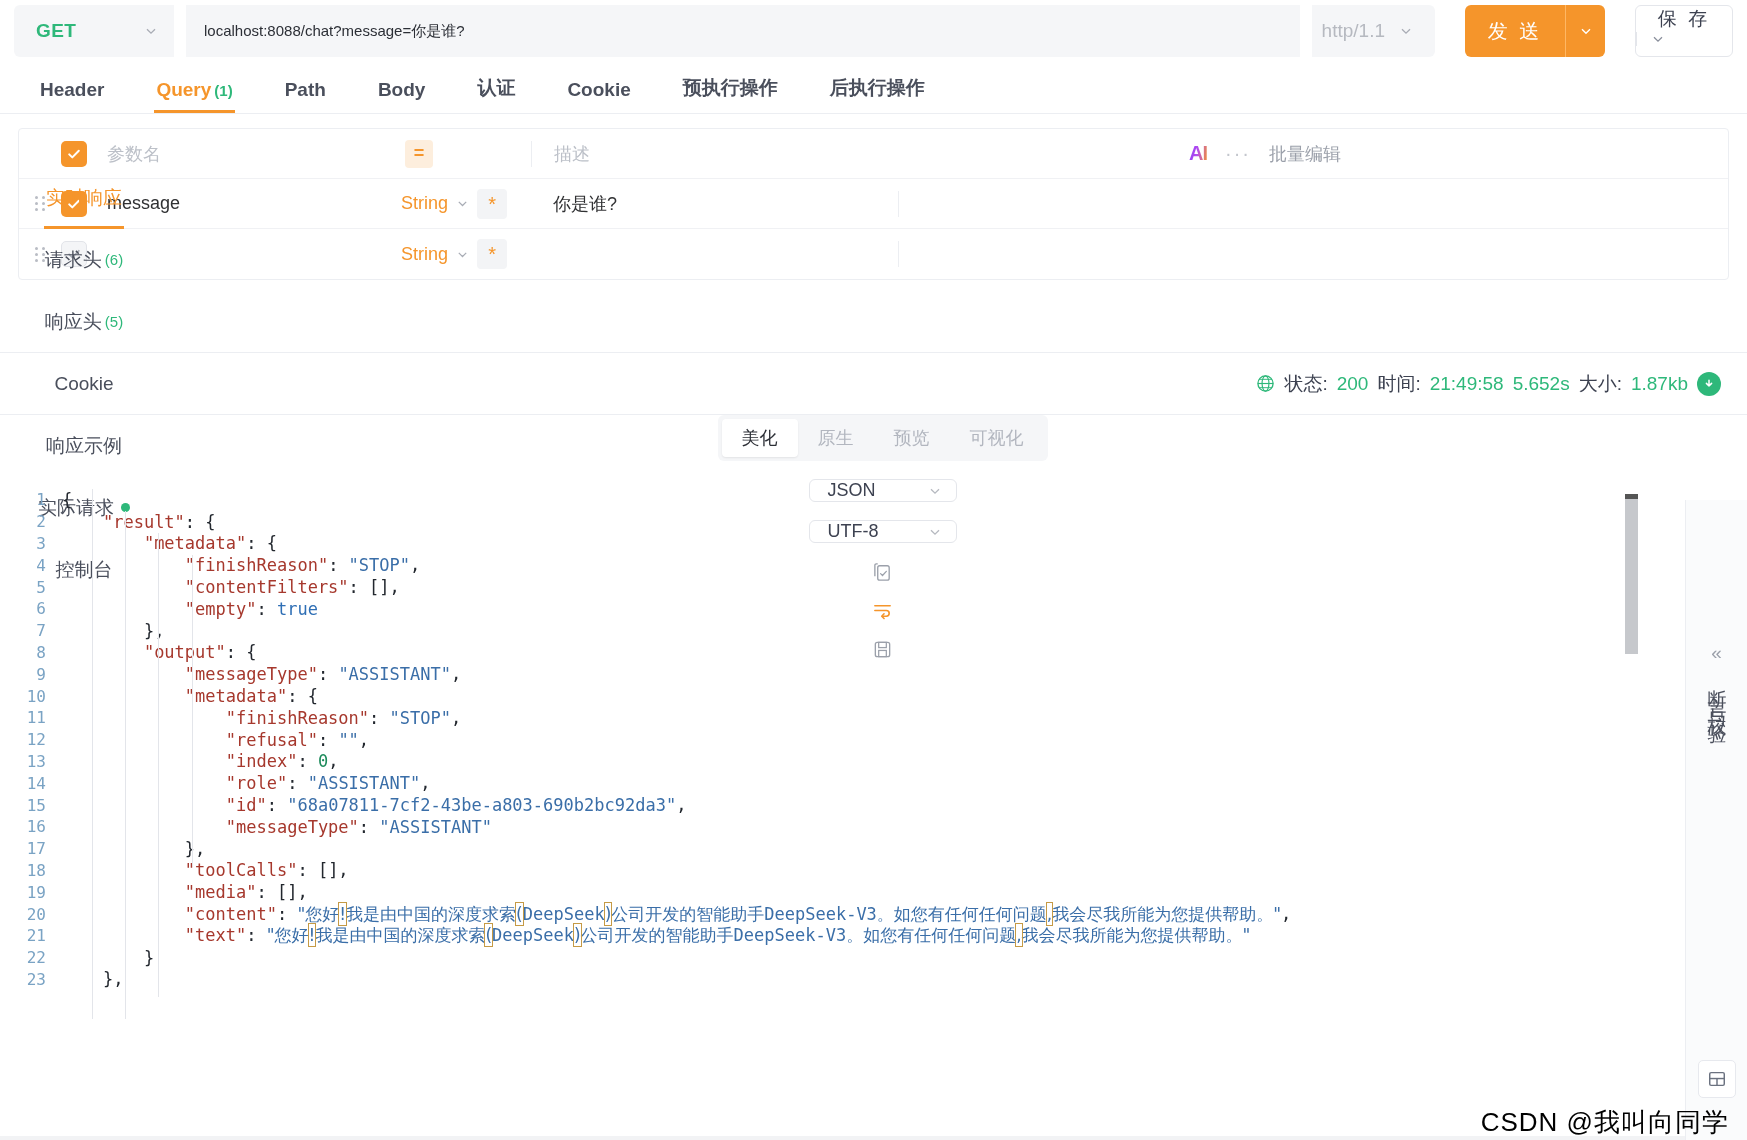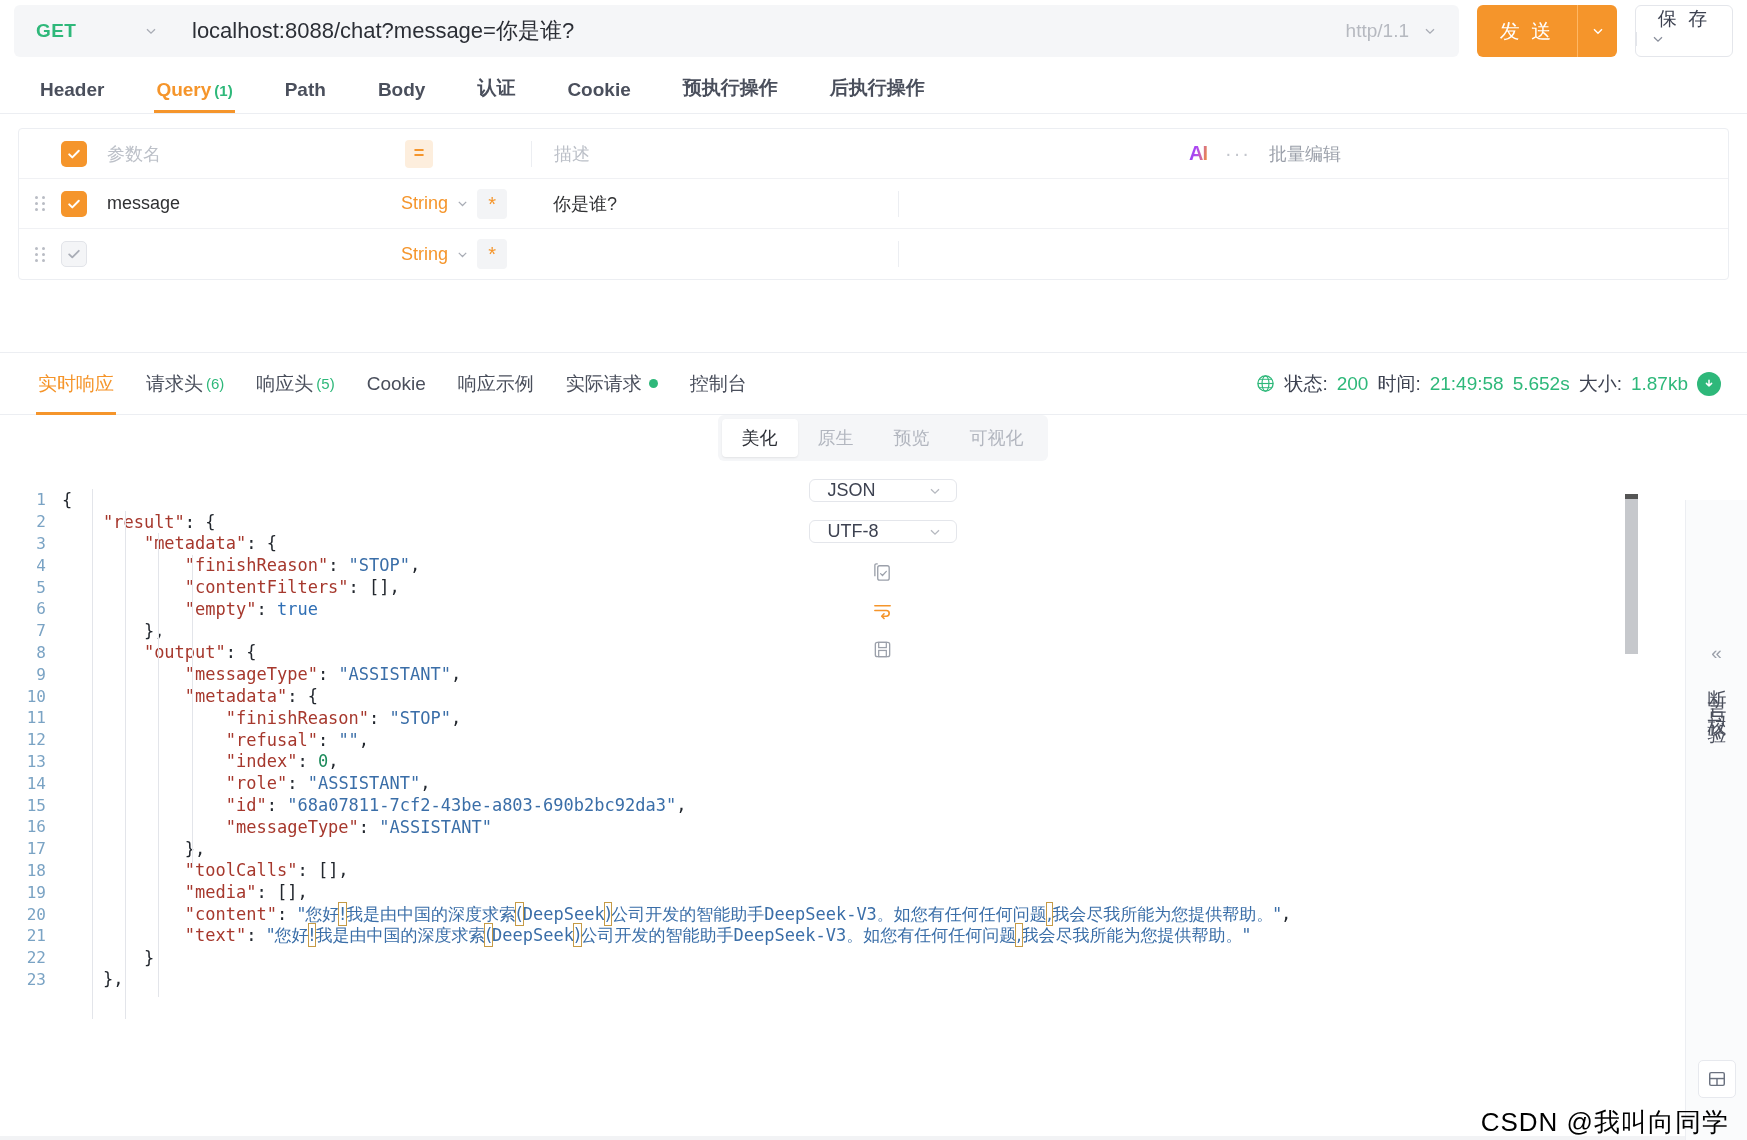--- a/index.html
+++ b/index.html
@@ -14,21 +14,21 @@
     overflow: hidden;
     position: relative;
   }
 
   
   .urlbar {
     display: flex;
     align-items: center;
     height: 62px;
     padding: 0 14px 0 14px;
-    gap: 0;
+    gap: 12px;
   }
   .method-box {
     width: 160px;
     height: 52px;
     background: #f5f6f8;
     border-radius: 6px 0 0 6px;
     display: flex;
     align-items: center;
     justify-content: space-between;
     padding: 0 16px 0 22px;
@@ -39,21 +39,21 @@
     font-weight: 600;
     letter-spacing: .4px;
   }
   .url-input {
     flex: 1;
     height: 52px;
     background: #f5f6f8;
     display: flex;
     align-items: center;
     padding: 0 18px 0 18px;
-    font-size: 22px;
+    font-size: 15px;
     color: #2c2f36;
   }
   .proto-box {
     height: 52px;
     background: #f5f6f8;
     border-radius: 0 6px 6px 0;
     display: flex;
     align-items: center;
     gap: 14px;
     padding: 0 22px 0 10px;
@@ -573,21 +573,21 @@
     </div>
     <div class="c-val"></div>
     <div class="c-desc"></div>
     <div class="c-actions"></div>
   </div>
 </div>
 
 <div class="big-divider"></div>
 
 <div class="resp-head">
-  <div style="display:flex;align-items:center;" id="resp-tabs">
+  <div style="display:flex;align-items:center;flex-direction:column;" id="resp-tabs">
       <div class="resp-tab active">
         <span>实时响应</span>
       </div>
       <div class="resp-tab">
         <span>请求头</span>
         <span class="tab-count">(6)</span>
       </div>
       <div class="resp-tab">
         <span>响应头</span>
         <span class="tab-count">(5)</span>

